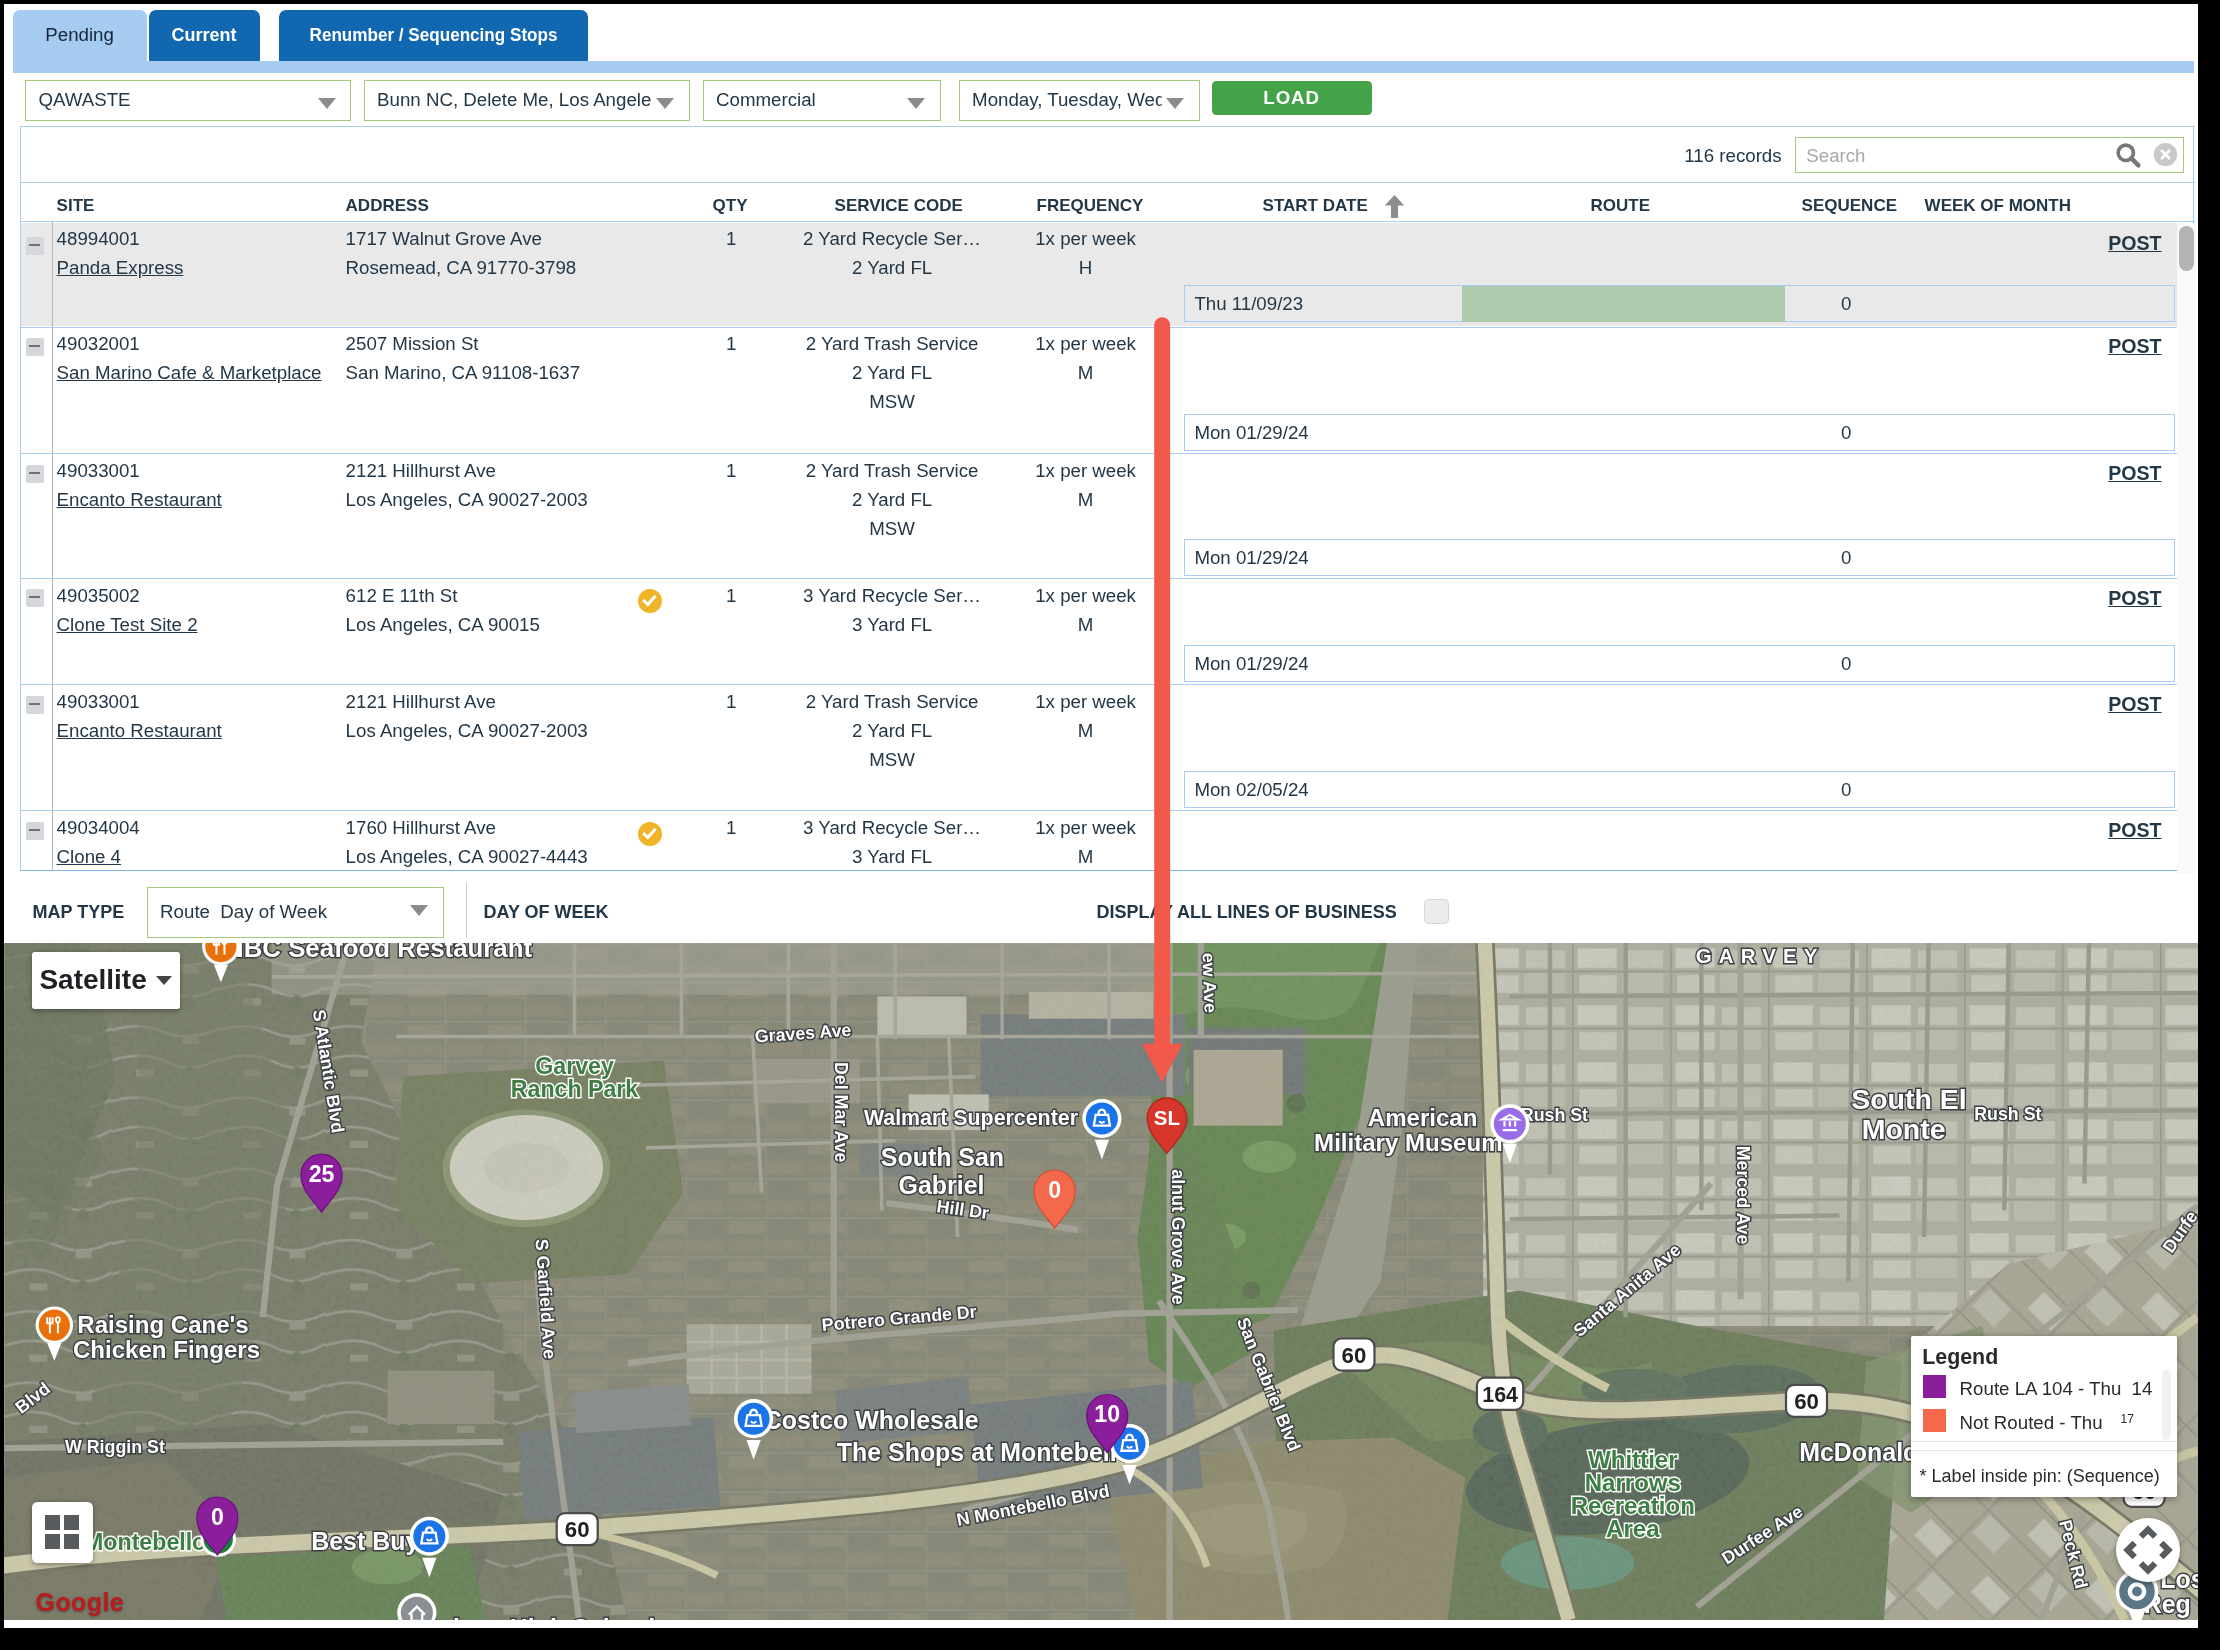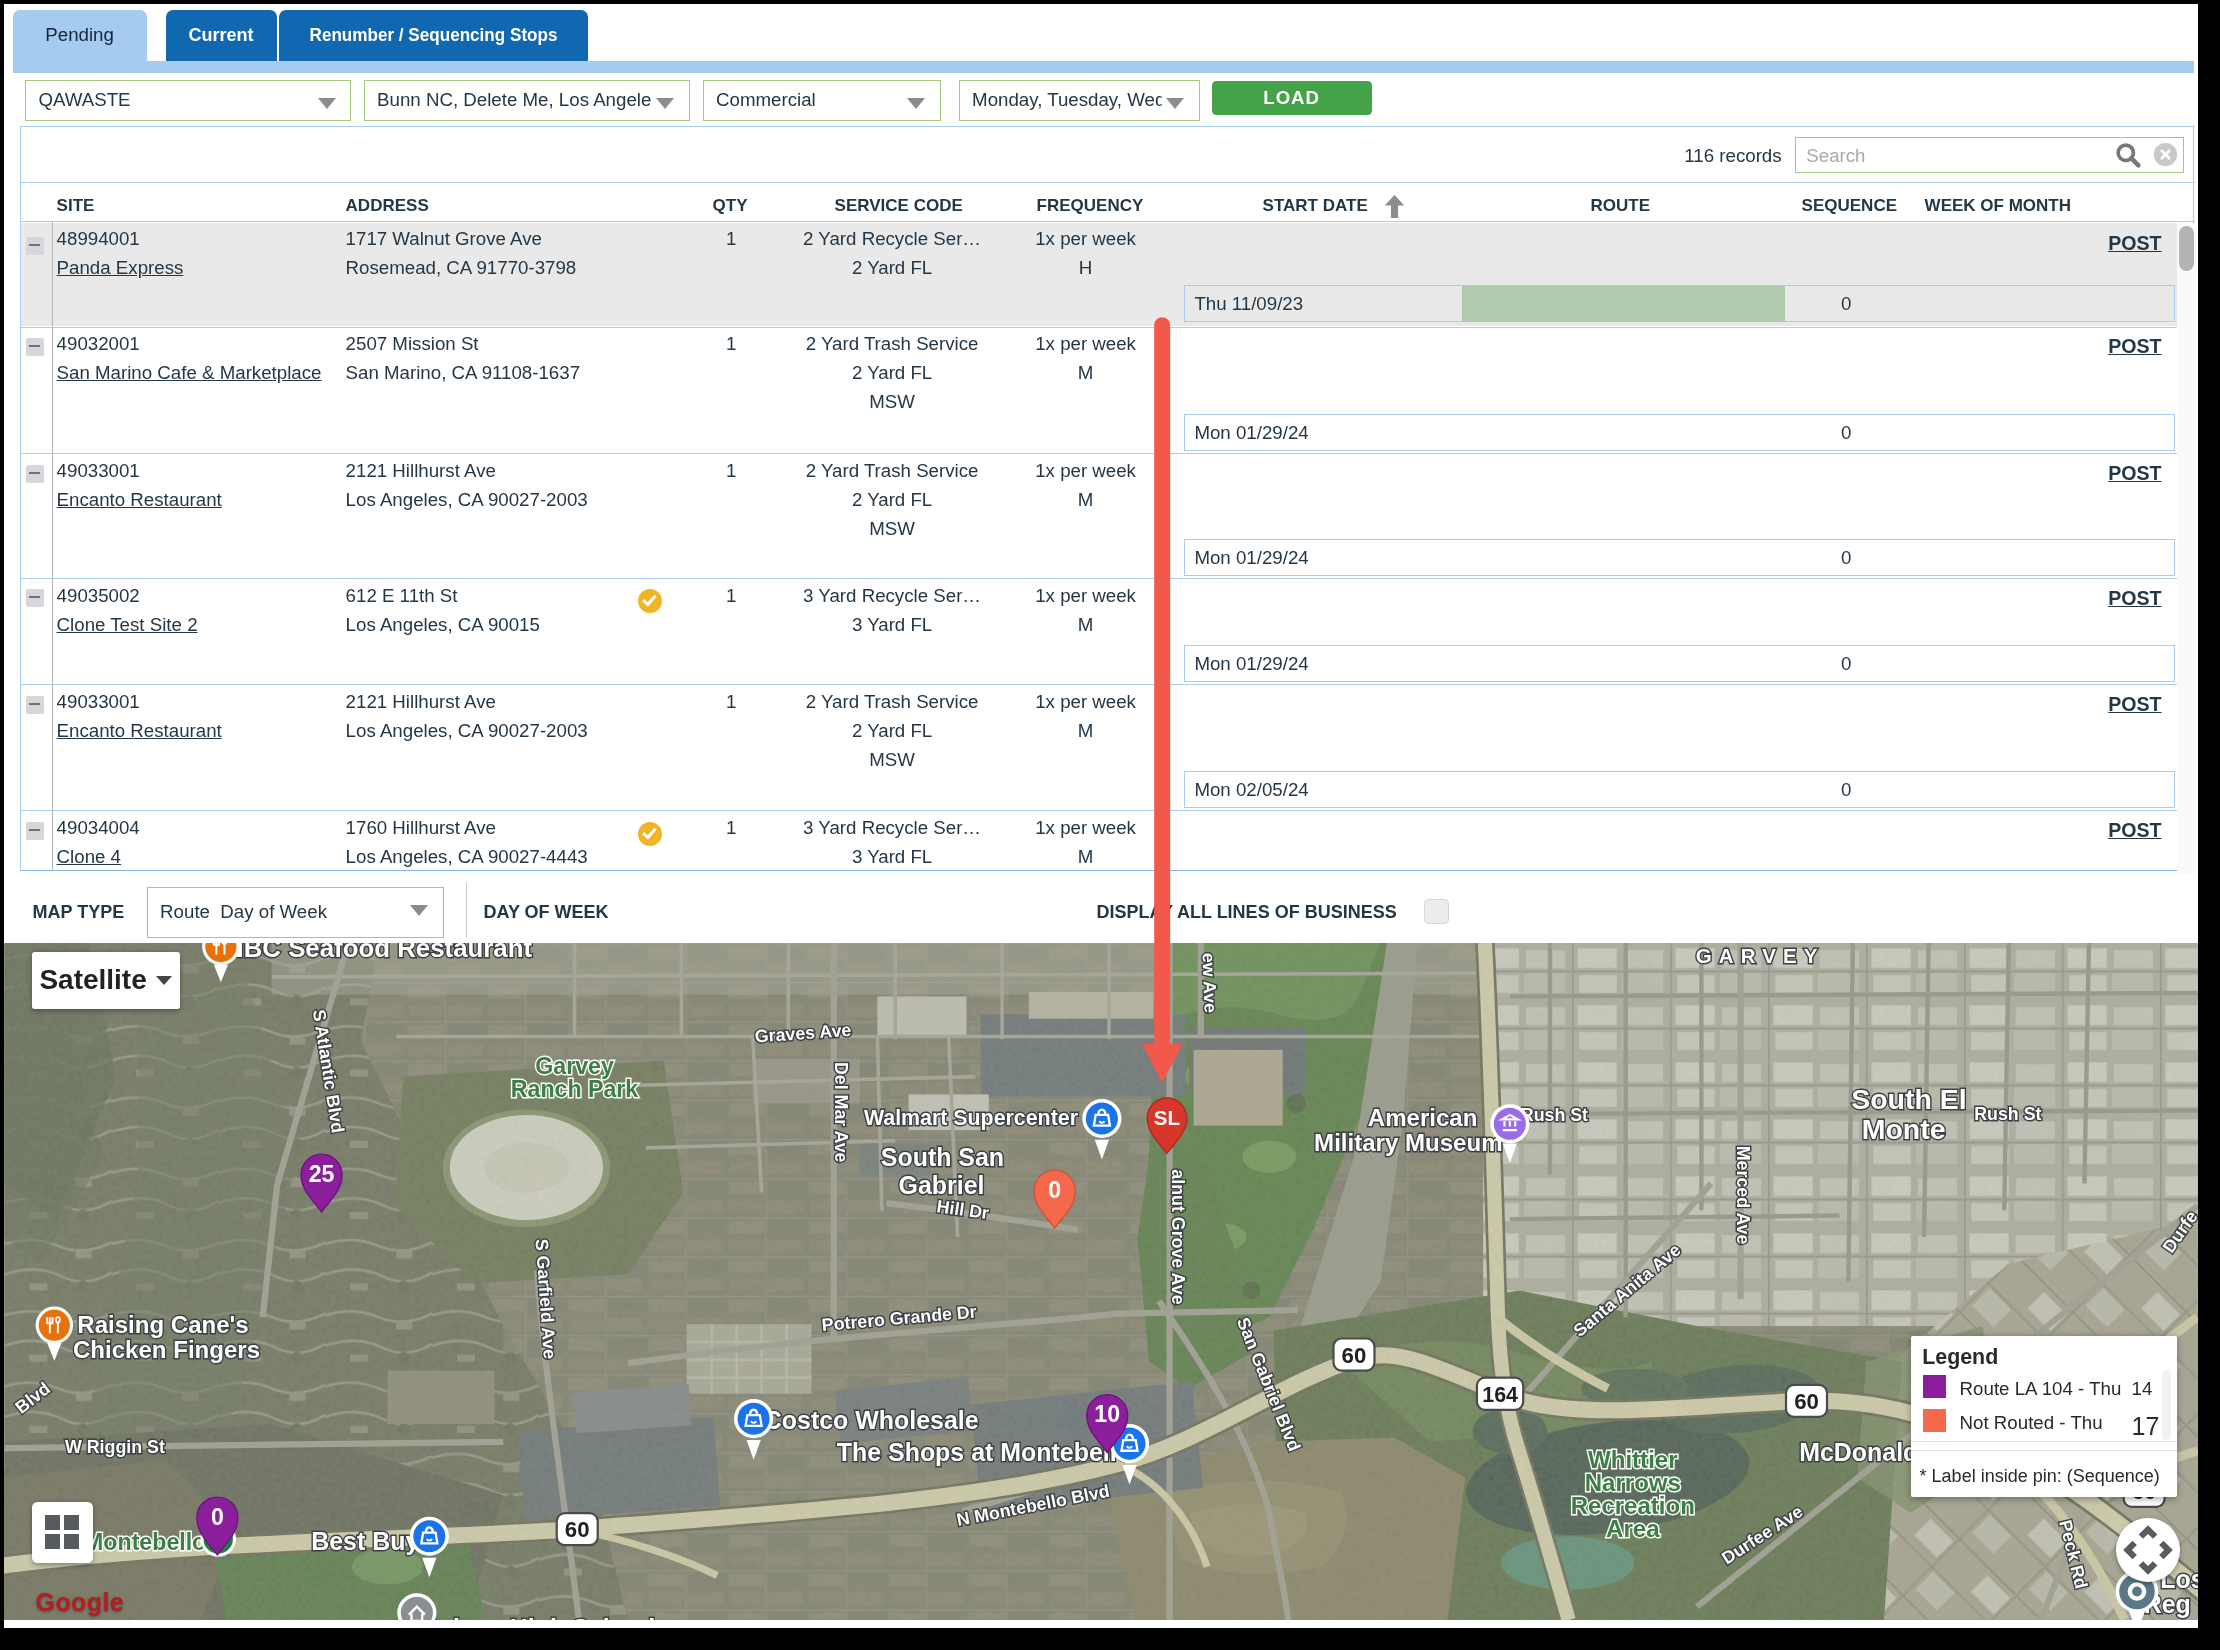--- a/index.html
+++ b/index.html
@@ -45,21 +45,21 @@
   .mlabel { position:absolute; font-weight:bold; font-size:18px; color:#243746; }
   .msel { position:absolute; height:51px; border:1.8px solid #A6C97F; background:#fff; font-size:18.7px; color:#243746;
           display:flex; align-items:center; padding-left:12.5px; }
   .chk { position:absolute; left:1420px; top:895px; width:25px; height:25px; background:#ECECEC; border:1.8px solid #D7D7D7; border-radius:4.5px; }
 </style>
 </head>
 <body>
 <div class="page">
 
   <div class="tab active" style="left:9px; width:134px;">Pending</div>
-  <div class="tab blue" style="left:162px; width:111px;">Current</div>
+  <div class="tab blue" style="left:145px; width:111px;">Current</div>
   <div class="tab blue" style="left:275px; width:309px;">
       <span style="display:inline-block; transform:scaleX(0.95);">Renumber / Sequencing Stops</span>
     </div>
   <div class="strip"></div>
 
   <div class="sel" style="left:21.4px; top:76px; width:326px;">
       <span class="txt">QAWASTE</span>
       <span class="arr"></span>
     </div>
   <div class="sel" style="left:360px; top:76px; width:326px;">
@@ -531,21 +531,21 @@
   </div>
 
   <div class="abs" style="left:1907px; top:1332px; width:266px; height:161px; background:#fff; border-radius:1.8px;
        box-shadow:0 1.8px 7.1px rgba(0,0,0,0.35); font-size:19.6px; color:#2A2A2A;">
     <div style="position:absolute; left:11.6px; top:9px; font-weight:bold; font-size:21.4px;">Legend</div>
     <div style="position:absolute; left:12.5px; top:39px; width:23px; height:23px; background:#8B1E9B;"></div>
     <div style="position:absolute; left:49px; top:42px; font-size:18.7px;">Route LA 104 - Thu</div>
     <div style="position:absolute; left:221px; top:42px; font-size:18.7px;">14</div>
     <div style="position:absolute; left:12.5px; top:73px; width:23px; height:23px; background:#F4694C;"></div>
     <div style="position:absolute; left:49px; top:76px; font-size:18.7px;">Not Routed - Thu</div>
-    <div style="position:absolute; left:221px; top:76px; font-size:25px;">17</div>
+    <div style="position:absolute; left:210px; top:76px; font-size:12px;">17</div>
     <div style="position:absolute; left:251px; top:34px; width:9px; height:70px; background:#F1F1F1; border-radius:4.5px;"></div>
     <div style="position:absolute; left:0; top:105px; width:100%; height:0.9px; background:#E3E3E3;"></div>
     <div style="position:absolute; left:0; top:114px; width:100%; height:0.9px; background:#E3E3E3;"></div>
     <div style="position:absolute; left:9px; top:130px; font-size:18px; white-space:nowrap;">* Label inside pin: (Sequence)</div>
   </div>
 
   <div class="abs" style="left:28.5px; top:1498px; width:61px; height:61px; background:#fff; border-radius:5.3px;
        box-shadow:0 1.8px 5.3px rgba(0,0,0,0.35);">
     <div style="position:absolute; left:13.4px; top:13.4px; width:15px; height:15px; background:#585B5E;"></div>
     <div style="position:absolute; left:32px; top:13.4px; width:15px; height:15px; background:#585B5E;"></div>

